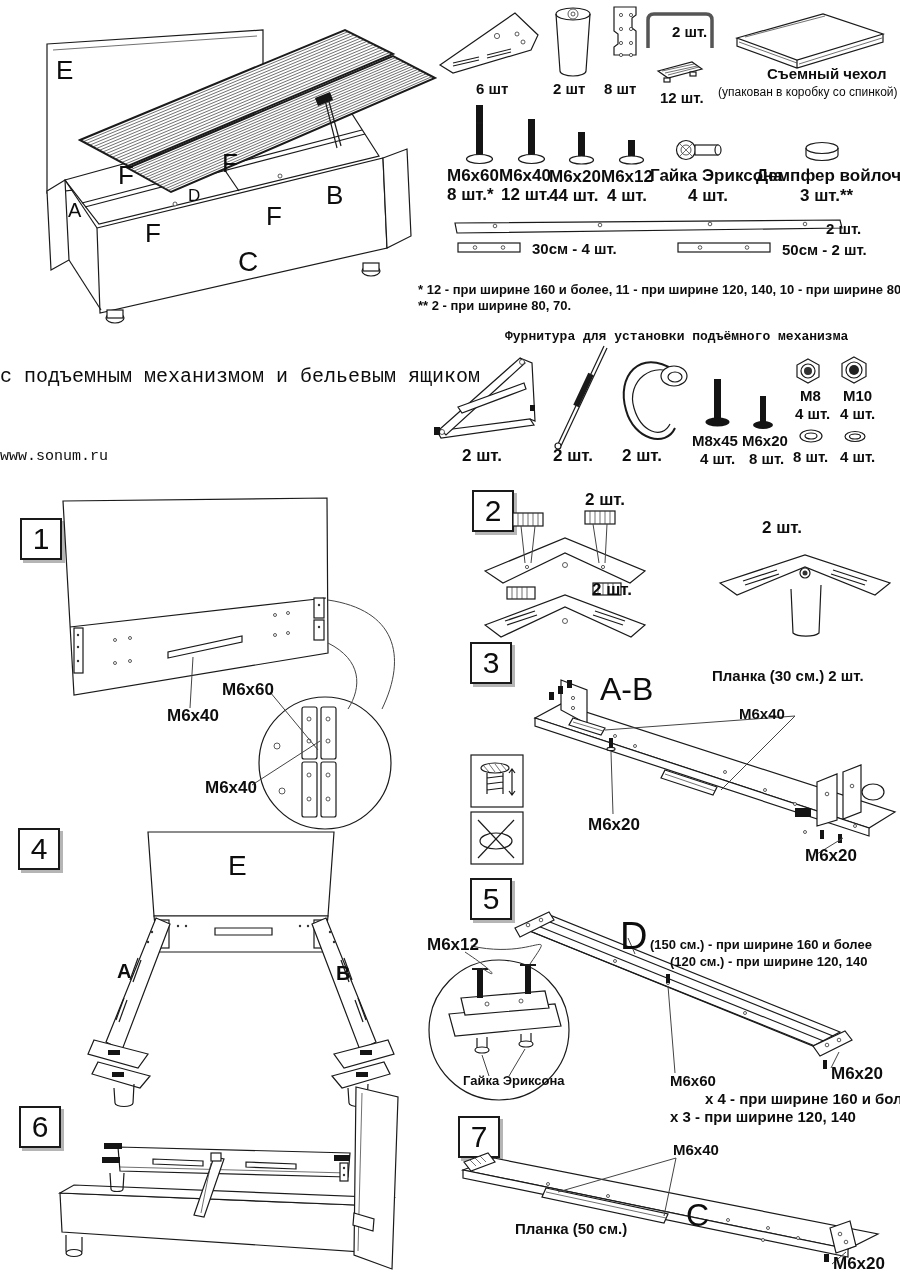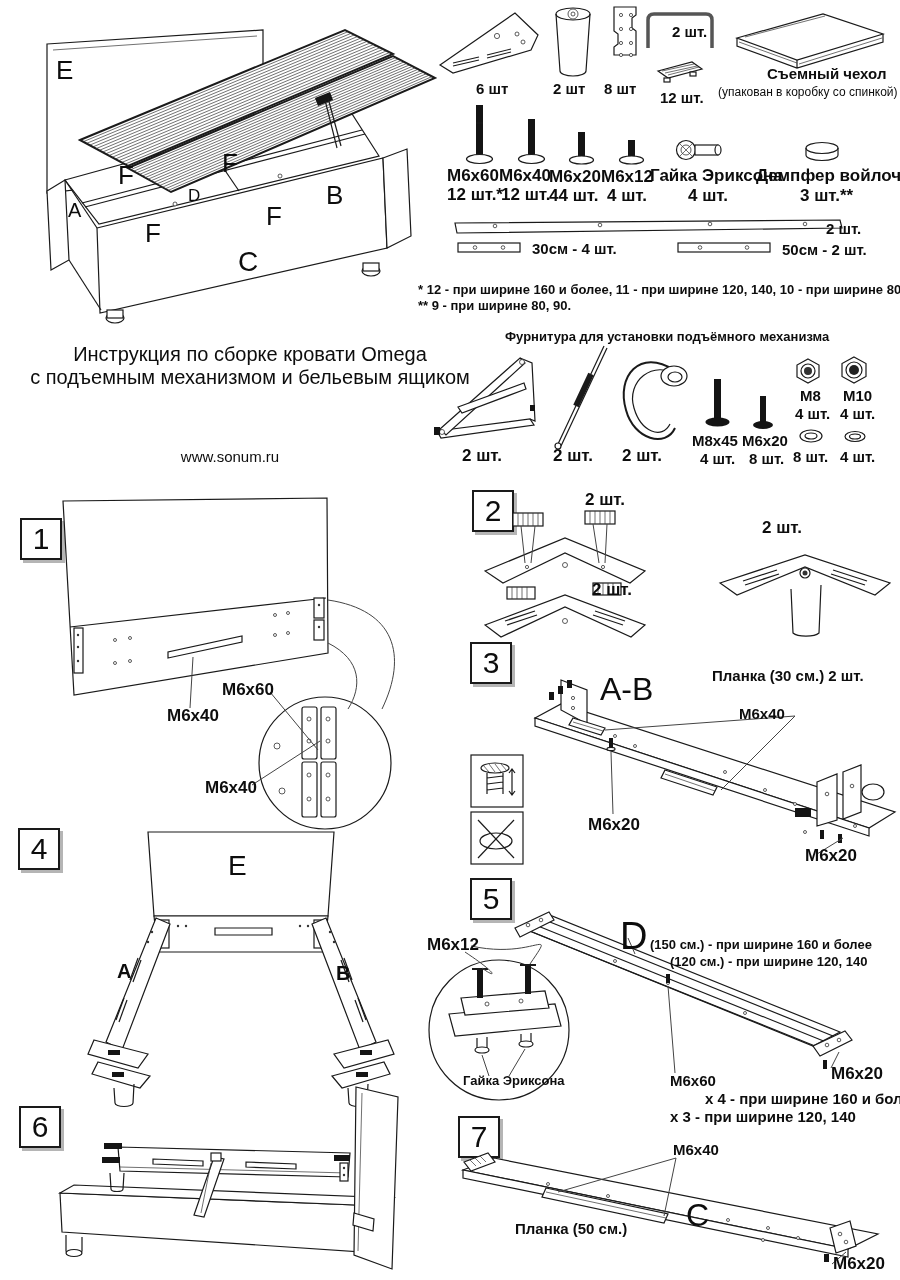--- a/index.html
+++ b/index.html
@@ -11,21 +11,21 @@
   .fw{fill:#ffffff;stroke:#1a1a1a;stroke-width:1.2;}
   .fw2{fill:#ffffff;stroke:#1a1a1a;stroke-width:2;}
   .fb{fill:#141414;stroke:none;}
   .thin{stroke:#333;stroke-width:.7;fill:none;}
   .ld{stroke:#444;stroke-width:1;fill:none;}
   .hole{fill:#fff;stroke:#333;stroke-width:.8;}
   .t{position:absolute;line-height:1.12;white-space:nowrap;color:#0d0d0d;}
   .b{font-weight:bold;}
   .s12{font-size:12px}.s13{font-size:13px}.s15{font-size:15px}.s17{font-size:17px}.s20{font-size:20px}.s26{font-size:26px}.s28{font-size:28px}
   .s32{font-size:32px}.s38{font-size:38px}
-  .ctr{text-align:center;}
+  .ctr{font-family:Liberation Mono, monospace;}
   .badge{position:absolute;width:38px;height:38px;background:#fff;border:2px solid #1a1a1a;
          box-shadow:3px 3px 0 rgba(120,120,120,.55);display:flex;align-items:center;justify-content:center;
          font-size:30px;}
 </style>
 </head>
 <body>
 
 <div class="canvas">
 
   <svg style="left:25px;top:8px;" width="412" height="325" viewBox="0 0 412 325">
@@ -188,21 +188,21 @@
     <rect class="fw" x="23" y="10" width="23" height="10"></rect>
     <ellipse class="fw" cx="46" cy="15" rx="3" ry="5"></ellipse>
     <line class="thin" x1="8" y1="9" x2="20" y2="21"></line>
       <line class="thin" x1="8" y1="21" x2="20" y2="9"></line>
   </svg>
   <svg style="left:800px;top:140px;" width="45" height="25" viewBox="0 0 45 25">
     <ellipse class="fw" cx="22" cy="8" rx="16" ry="5.5"></ellipse>
     <path class="ln" d="M6,8 L6,15 A16,5.5 0 0 0 38,15 L38,8"></path>
   </svg>
   <div class="t s17 b" style="left:447px;top:166px;">M6x60</div>
-  <div class="t s17 b" style="left:447px;top:185px;">12 шт.*</div>
+  <div class="t s17 b" style="left:447px;top:185px;">8 шт.*</div>
   <div class="t s17 b" style="left:499px;top:166px;">M6x40</div>
   <div class="t s17 b" style="left:501px;top:185px;">12 шт.</div>
   <div class="t s17 b" style="left:549px;top:167px;">M6x20</div>
   <div class="t s17 b" style="left:549px;top:186px;">44 шт.</div>
   <div class="t s17 b" style="left:601px;top:167px;">M6x12</div>
   <div class="t s17 b" style="left:607px;top:186px;">4 шт.</div>
   <div class="t s17 b" style="left:650px;top:166px;">Гайка Эриксона</div>
   <div class="t s17 b" style="left:688px;top:186px;">4 шт.</div>
   <div class="t s17 b" style="left:756px;top:166px;">Демпфер войлочный</div>
   <div class="t s17 b" style="left:800px;top:186px;">3 шт.**</div>
@@ -224,23 +224,22 @@
   <div class="t s15 b" style="left:532px;top:241px;">30см - 4 шт.</div>
 
   <svg style="left:675px;top:240px;" width="100" height="16" viewBox="0 0 100 16">
     <rect class="fw" x="3" y="3" width="92" height="9"></rect>
     <circle class="hole" cx="25" cy="7.5" r="1.8"></circle>
       <circle class="hole" cx="72" cy="7.5" r="1.8"></circle>
   </svg>
   <div class="t s15 b" style="left:782px;top:242px;">50см - 2 шт.</div>
 
   <div class="t s13 b" style="left:418px;top:283px;">* 12 - при ширине 160 и более, 11 - при ширине 120, 140, 10 - при ширине 80, 90.</div>
-  <div class="t s13 b" style="left:418px;top:299px;">** 9 - при ширине 80, 90.</div>
-
-  <div class="t s20 ctr" style="left:0px;top:343px;width:500px;">Инструкция по сборке кровати Omega</div>
+  <div class="t s13 b" style="left:418px;top:299px;">** 2 - при ширине 80, 70.</div>
+
   <div class="t s15 ctr" style="left:0px;top:449px;width:460px;">www.sonum.ru</div>
   <div class="t s20 ctr" style="left:0px;top:366px;width:500px;">с подъемным механизмом и бельевым ящиком</div>
 
   <div class="t s13 b ctr" style="left:505px;top:330px;width:320px;">Фурнитура для установки подъёмного механизма</div>
 
   <svg style="left:432px;top:345px;" width="115" height="100" viewBox="0 0 115 100">
     <polygon class="fw" points="5,86 98,74 102,80 9,93"></polygon>
     <polygon class="fw" points="8,84 88,13 93,18 14,90"></polygon>
     <polygon class="fw" points="26,62 92,38 94,44 30,68"></polygon>
     <polyline class="ln" points="88,13 100,18 103,76 98,74"></polyline>

